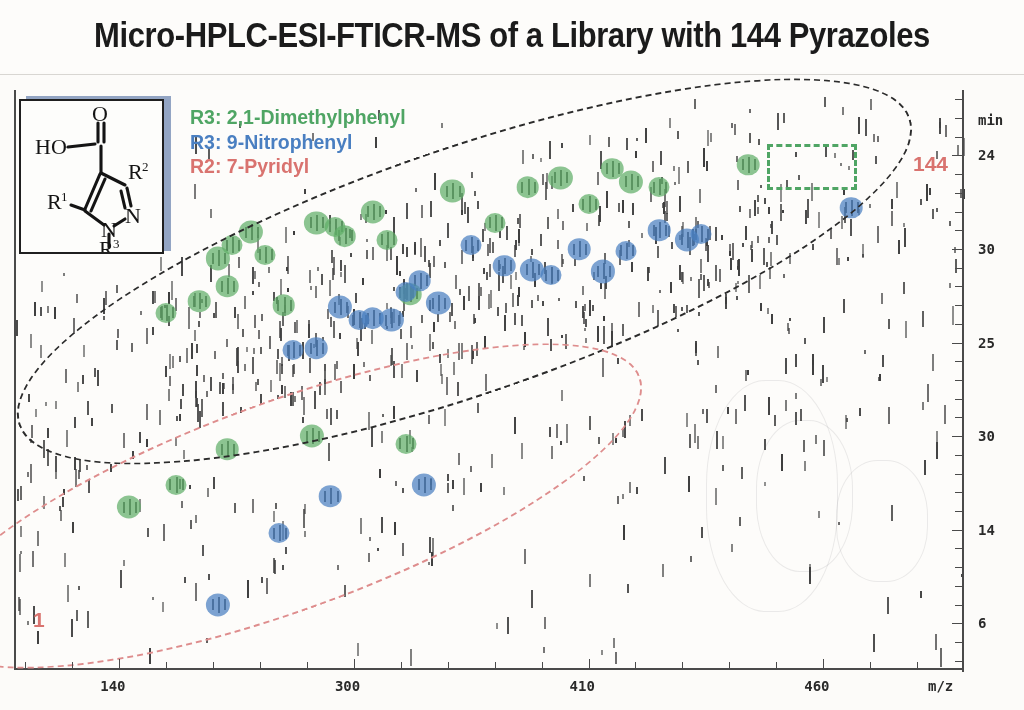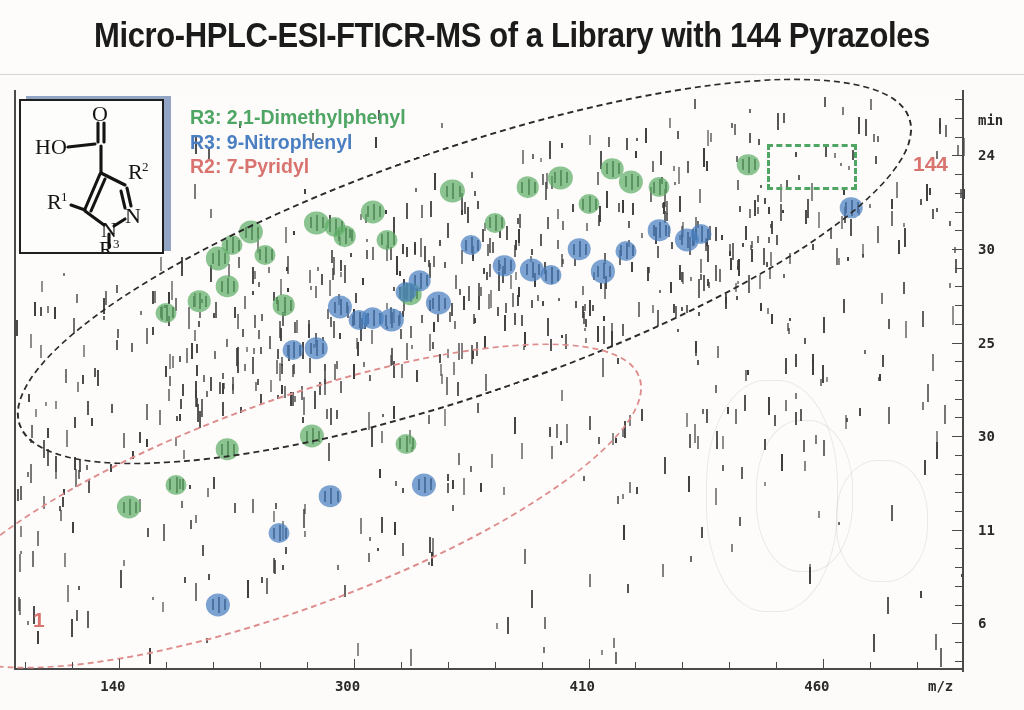--- a/index.html
+++ b/index.html
@@ -1264,21 +1264,21 @@
     </div>
 
   <div id="xlabel-layer">
       <div class="axlabel" style="left: 100.248px; top: 678px;">140</div>
       <div class="axlabel" style="left: 334.901px; top: 678px;">300</div>
       <div class="axlabel" style="left: 569.554px; top: 678px;">410</div>
       <div class="axlabel" style="left: 804.208px; top: 678px;">460</div>
     </div>
   <div id="ylabel-layer">
       <div class="axlabel" style="left: 978px; top: 615.226px;">6</div>
-      <div class="axlabel" style="left: 978px; top: 521.677px;">11</div>
+      <div class="axlabel" style="left: 978px; top: 521.677px;">14</div>
       <div class="axlabel" style="left: 978px; top: 428.129px;">30</div>
       <div class="axlabel" style="left: 978px; top: 334.581px;">25</div>
       <div class="axlabel" style="left: 978px; top: 241.032px;">30</div>
       <div class="axlabel" style="left: 978px; top: 147.484px;">24</div>
     </div>
 
   <div class="axlabel" id="x-axis-title" style="left:928px;top:678px;">m/z</div>
   <div class="axlabel" id="y-axis-title" style="left:978px;top:112px;">min</div>
 
   <div class="range-label" style="left:33px;top:608px;">1</div>

